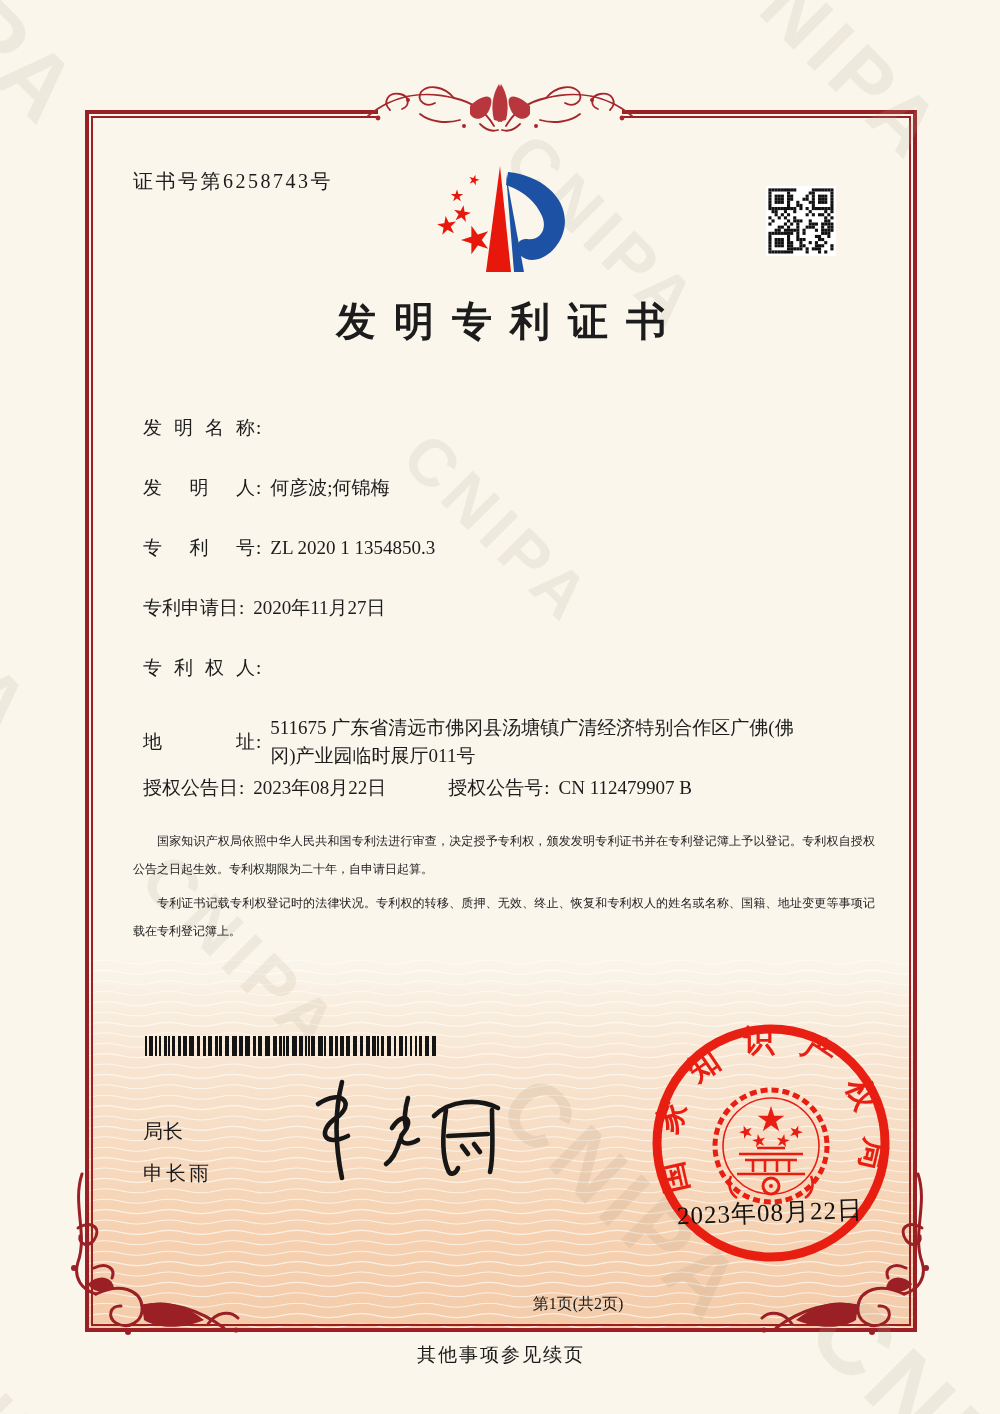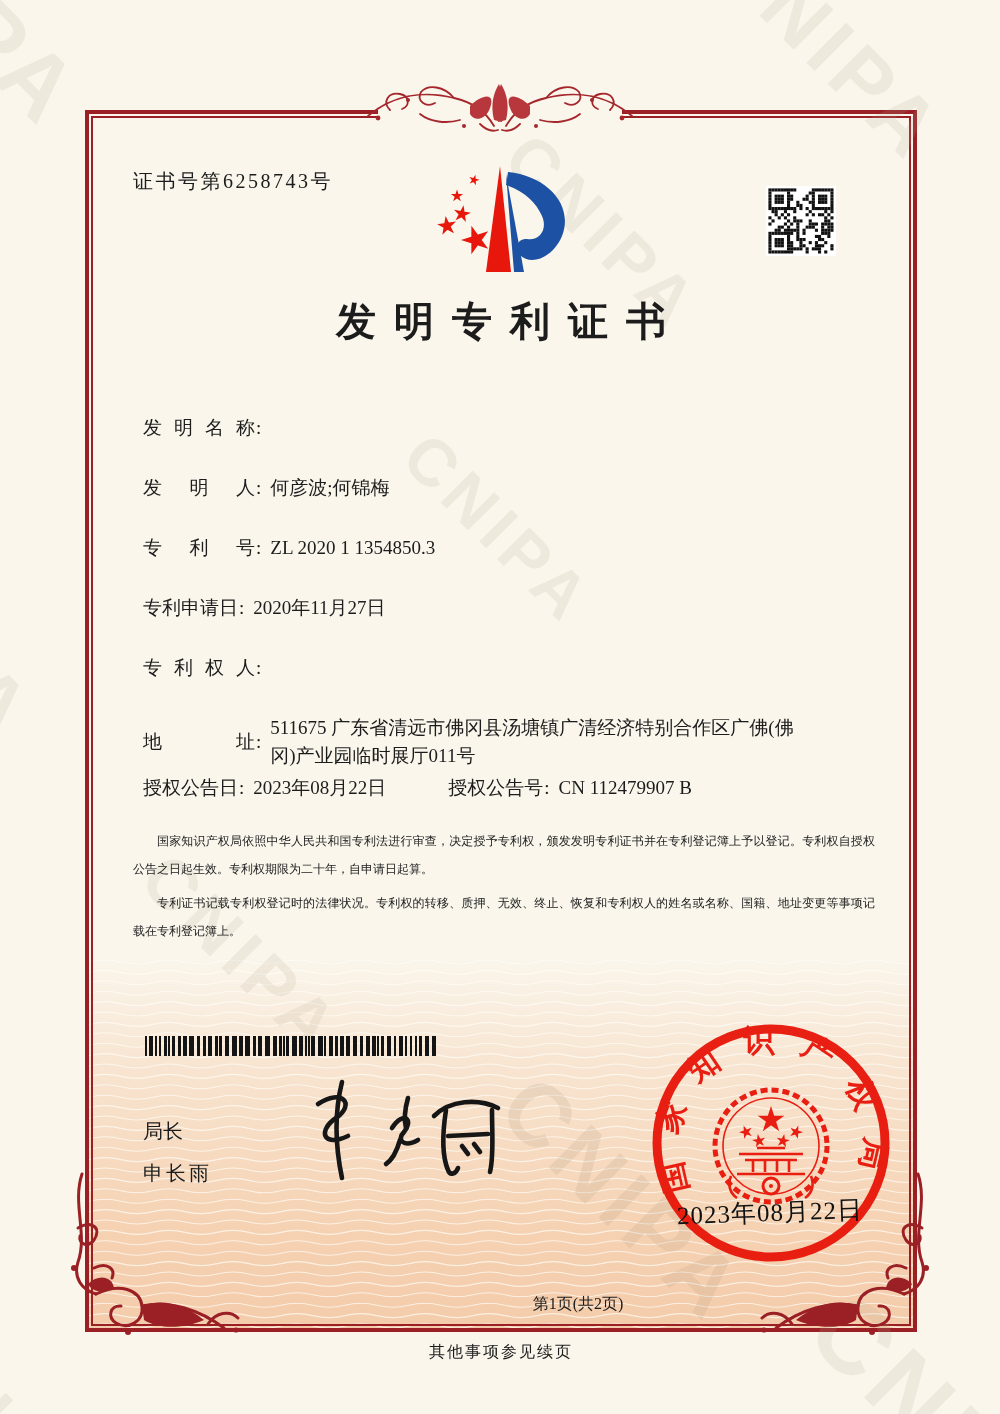--- a/index.html
+++ b/index.html
@@ -77,21 +77,21 @@
   .director-name{position:absolute;left:143px;top:1160px;font-size:20px;
     font-family:Liberation Sans, sans-serif;letter-spacing:3px;z-index:4}
   .seal{position:absolute;left:648px;top:1020px;z-index:5;opacity:.96}
   .seal-date{
     position:absolute;left:650px;top:1196px;width:240px;text-align:center;
     font-size:25px;color:#111;z-index:6;transform:rotate(-2deg);letter-spacing:1px;
   }
   .page-num{position:absolute;left:85px;top:1294px;width:986px;text-align:center;
     font-size:16px;z-index:4}
   .cont-note{position:absolute;left:85px;top:1342px;width:832px;text-align:center;
-    font-size:16px;letter-spacing:2px;z-index:4}
+    font-size:19px;letter-spacing:2px;z-index:4}
 </style>
 </head>
 <body>
 
 <div class="page">
 
   <div class="wm wm1">CNIPA</div>
   <div class="wm wm2">CNIPA</div>
   <div class="wm wm3">CNIPA</div>
   <div class="wm wm4">CNIPA</div>

